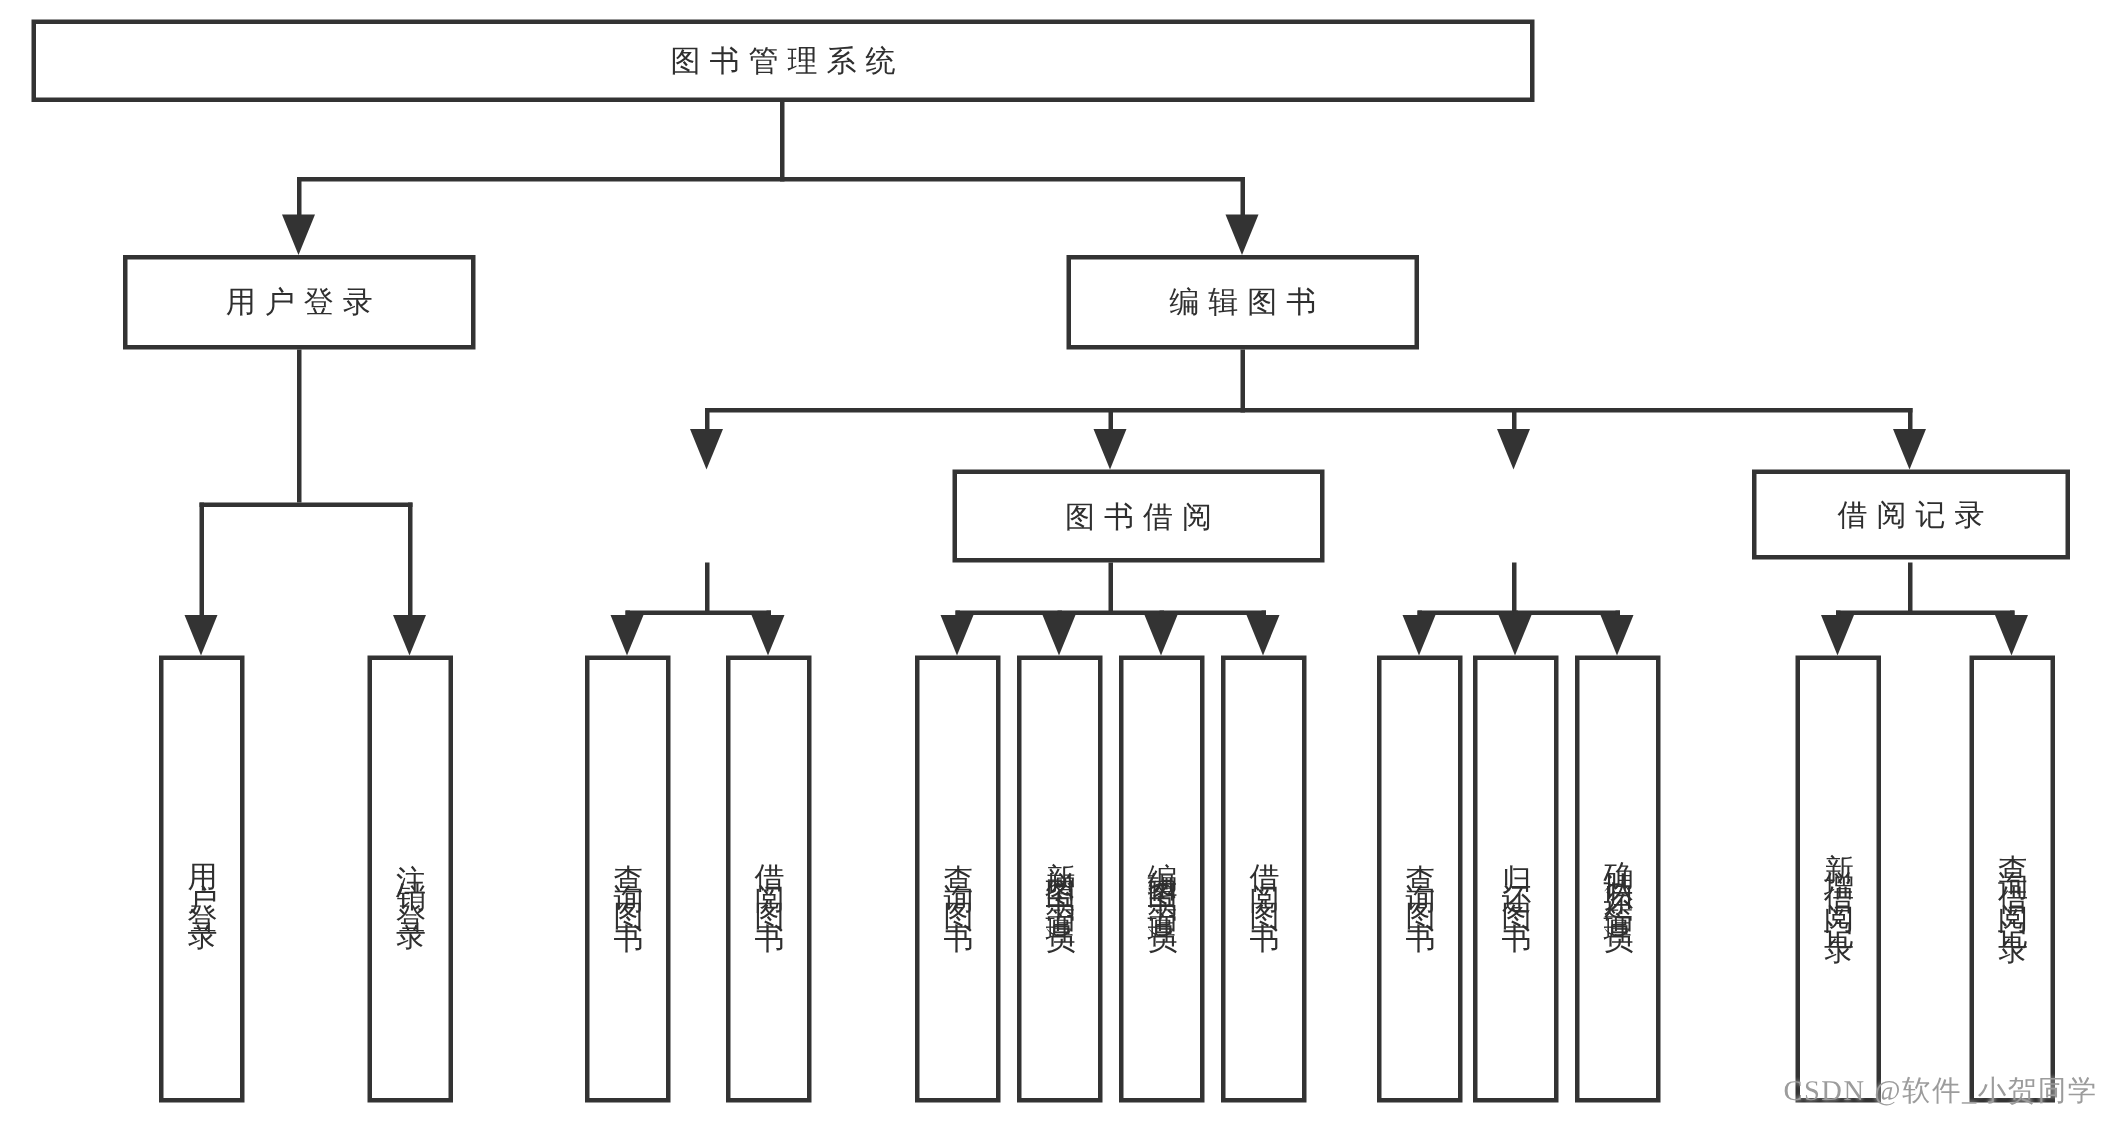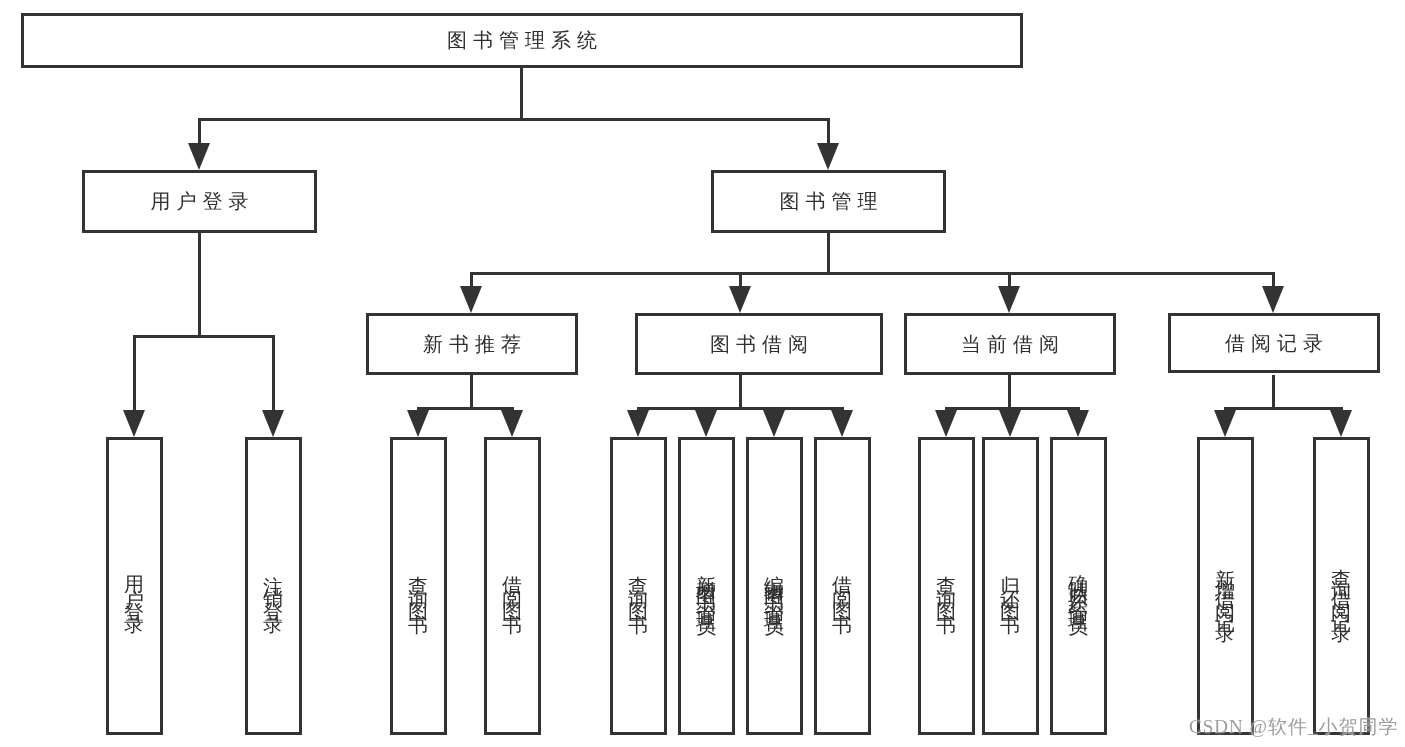--- a/index.html
+++ b/index.html
@@ -31,25 +31,23 @@
   }
 </style>
 </head>
 <body>
 
 <div class="canvas">
 
   <div class="box hbox" style="left:21px;top:13px;width:1002px;height:55px">图书管理系统</div>
 
   <div class="box hbox" style="left:82px;top:170px;width:235px;height:63px">用户登录</div>
-  <div class="box hbox" style="left:711px;top:170px;width:235px;height:63px">图书管理</div>
+  <div class="box hbox" style="left:711px;top:170px;width:235px;height:63px">编辑图书</div>
 
-  <div class="box hbox" style="left:366px;top:313px;width:212px;height:62px">新书推荐</div>
   <div class="box hbox" style="left:635px;top:313px;width:248px;height:62px">图书借阅</div>
-  <div class="box hbox" style="left:904px;top:313px;width:212px;height:62px">当前借阅</div>
   <div class="box hbox" style="left:1168px;top:313px;width:212px;height:60px">借阅记录</div>
 
   <div class="box vbox" style="left:106px">
     <span class="vtext">用户登录</span>
     </div>
   <div class="box vbox" style="left:245px">
     <span class="vtext">注销登录</span>
     </div>
 
   <div class="box vbox" style="left:390px">

